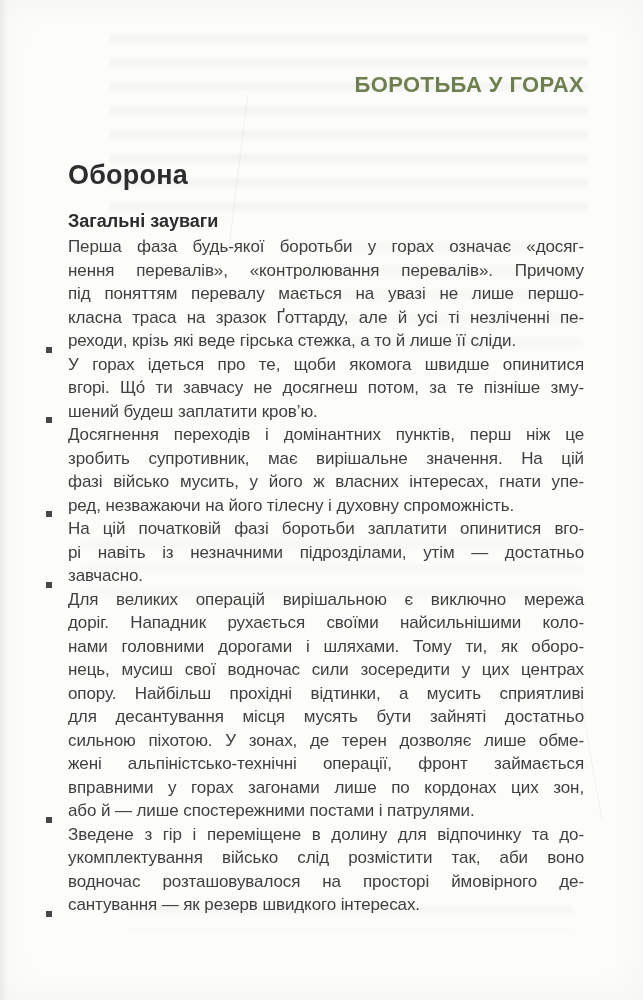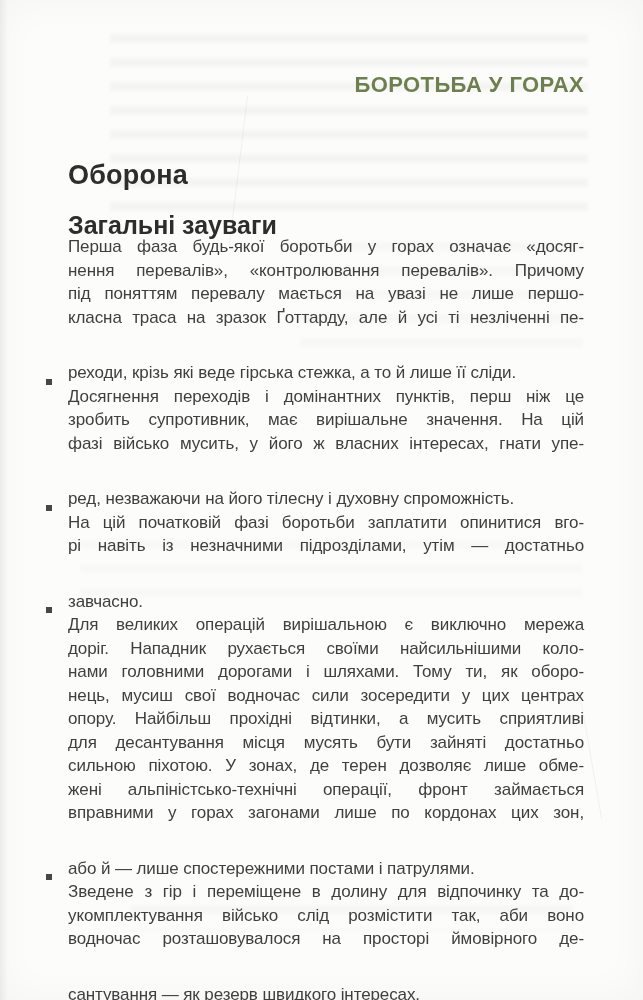--- a/index.html
+++ b/index.html
@@ -58,21 +58,21 @@
     left: 68px;
     font-size: 27px;
     font-weight: 700;
     color: var(--heading, #2d2d2d);
     letter-spacing: 0.2px;
   }
   .subsection-title {
     position: absolute;
     top: 211px;
     left: 68px;
-    font-size: 25px;
+    font-size: 18px;
     font-weight: 700;
     color: var(--heading, #2d2d2d);
   }
 
   .bullet-list {
     position: absolute;
     top: 235px;
     left: 46px;
     width: 538px;
   }
@@ -86,21 +86,21 @@
   }
   .bullet-text {
     flex: 1;
     margin-left: 16px;
     font-size: 17px;
     line-height: 23.5px;
     letter-spacing: -0.1px;
     color: var(--body, #3f3f3f);
   }
   .bline { text-align: justify; text-align-last: justify; white-space: normal; }
-  .bline.last { text-align-last: left; margin-top: 32px; }
+  .bline.last { text-align-last: left; }
 </style>
 </head>
 <body>
 
 <div class="page">
   <div class="edge-shade"></div>
   <div class="ghost ghost-a"></div>
   <div class="ghost ghost-b"></div>
   <div class="ghost ghost-c"></div>
   <div class="ghost ghost-d"></div>
@@ -115,20 +115,28 @@
 
   <div class="bullet-list">
       <div class="bullet-item">
         <span class="bullet-marker"></span>
         <div class="bullet-text">
           <div class="bline">Перша фаза будь-якої боротьби у горах означає «досяг-</div>
           <div class="bline">нення перевалів», «контролювання перевалів». Причому</div>
           <div class="bline">під поняттям перевалу мається на увазі не лише першо-</div>
           <div class="bline">класна траса на зразок Ґоттарду, але й усі ті незліченні пе-</div>
           <div class="bline last">реходи, крізь які веде гірська стежка, а то й лише її сліди.</div>
+        </div>
+      </div>
+      <div class="bullet-item">
+        <span class="bullet-marker"></span>
+        <div class="bullet-text">
+          <div class="bline">У горах ідеться про те, щоби якомога швидше опинитися</div>
+          <div class="bline">вгорі. Що́ ти завчасу не досягнеш потом, за те пізніше зму-</div>
+          <div class="bline last">шений будеш заплатити кров’ю.</div>
         </div>
       </div>
       <div class="bullet-item">
         <span class="bullet-marker"></span>
         <div class="bullet-text">
           <div class="bline">Досягнення переходів і домінантних пунктів, перш ніж це</div>
           <div class="bline">зробить супротивник, має вирішальне значення. На цій</div>
           <div class="bline">фазі військо мусить, у його ж власних інтересах, гнати упе-</div>
           <div class="bline last">ред, незважаючи на його тілесну і духовну спроможність.</div>
         </div>

